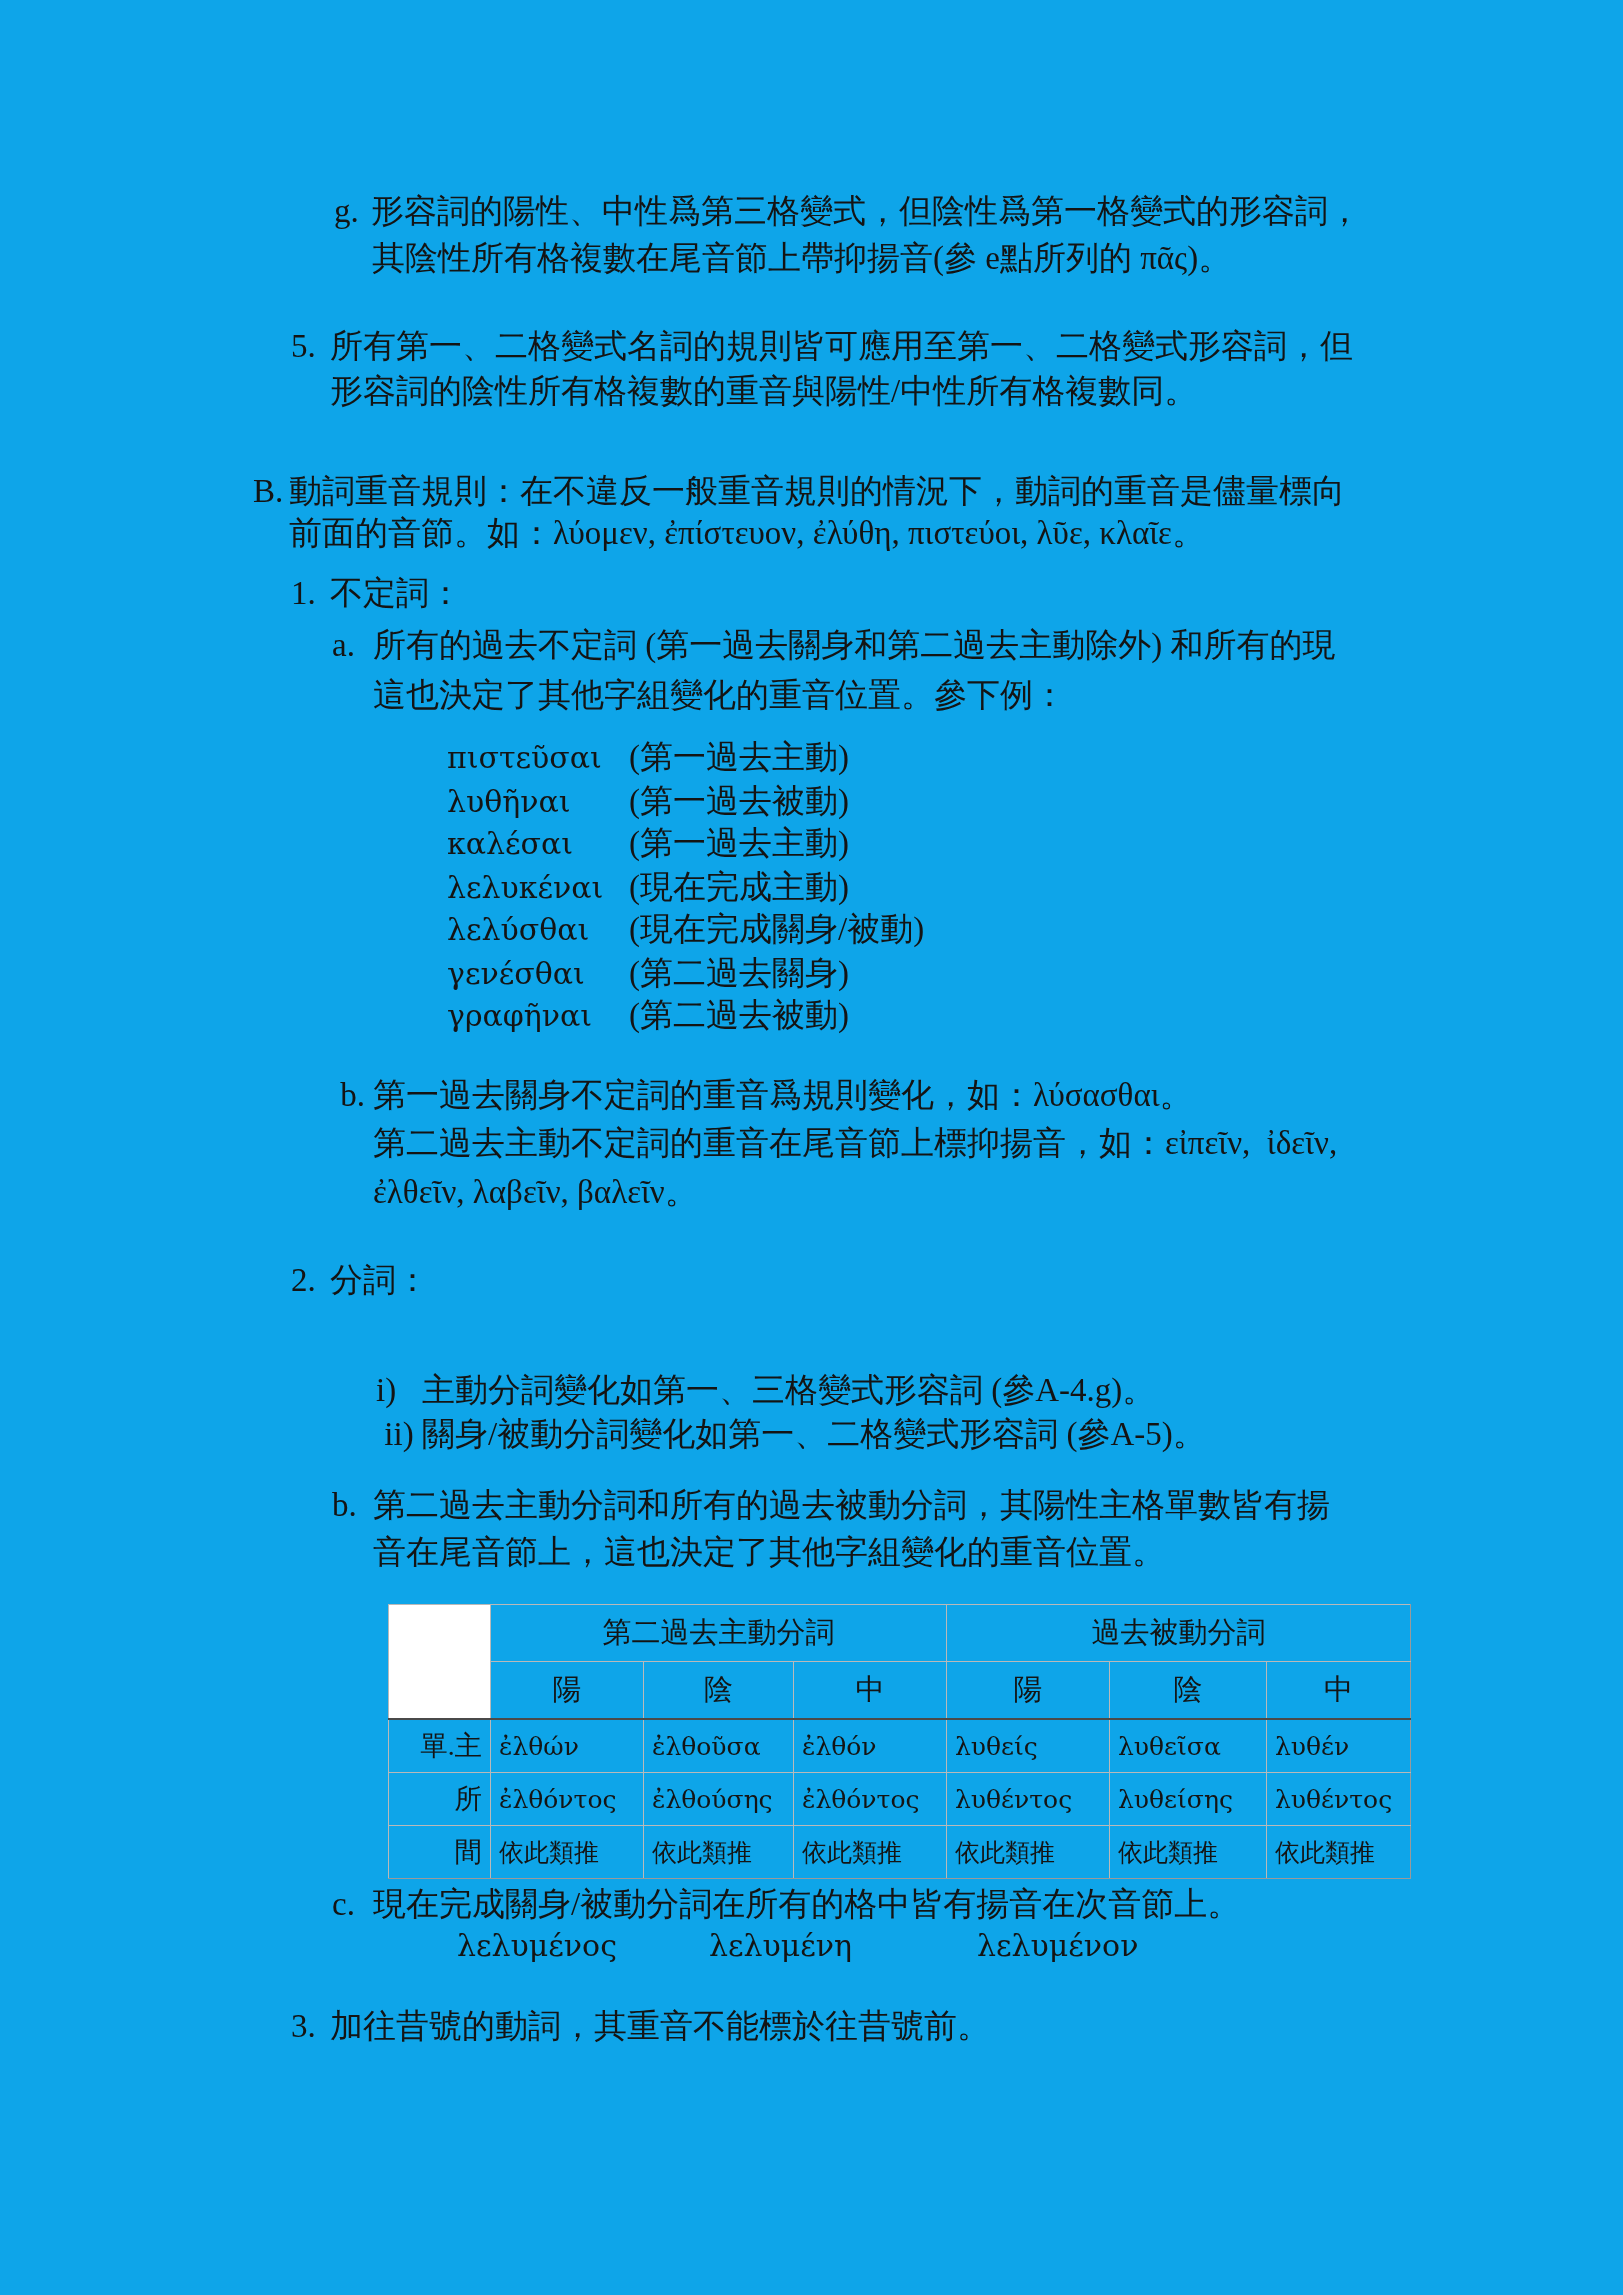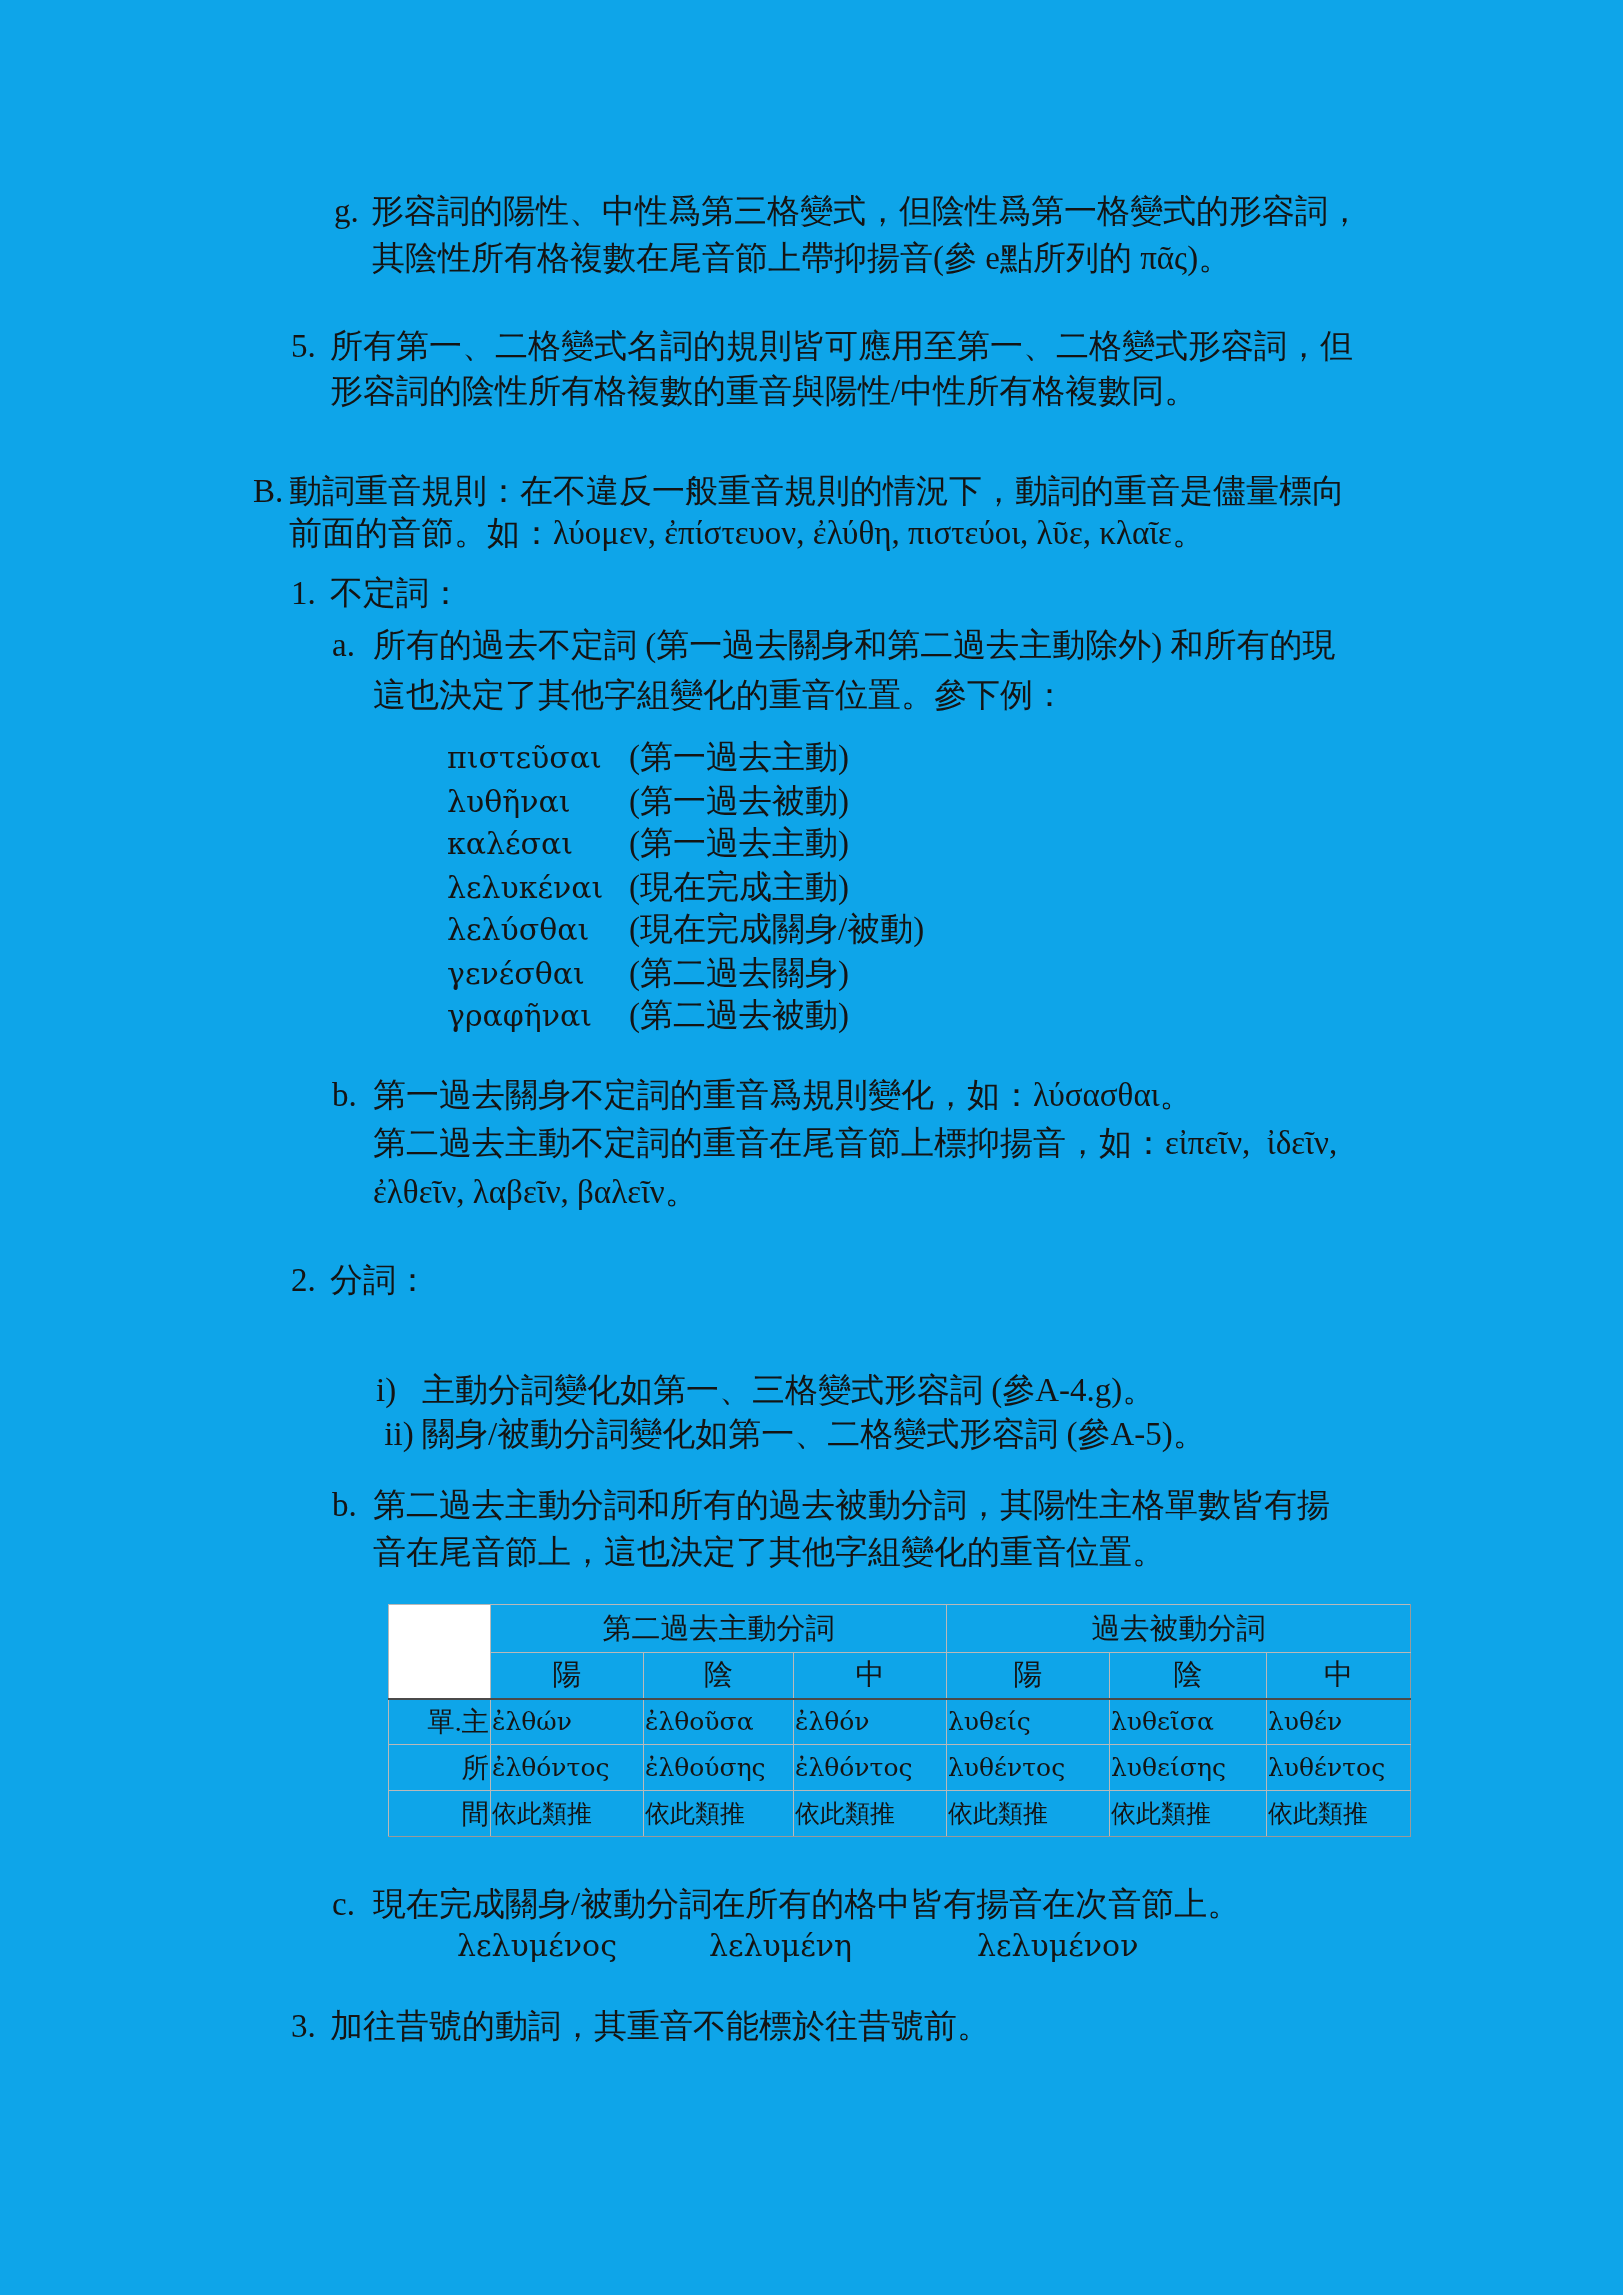--- a/index.html
+++ b/index.html
@@ -40,21 +40,21 @@
   table.part {
     position:absolute;
     left:388px; top:1604px;
     border-collapse:collapse;
     table-layout:fixed;
   }
   table.part td, table.part th {
     border:0.7px solid #b9b9b9;
     vertical-align:middle;
     font-weight:normal;
-    padding:1px;
+    padding:8px;
     overflow:hidden;
   }
   .corner        { border-top:3.9px double #8c8c8c; border-left:1.3px solid #9a9a9a; border-right:1.3px solid #8c8c8c; background:#fff; }
   .ghead         { border-top:3.9px double #8c8c8c; border-bottom:2.6px double #858585; text-align:center; font-size:29px; }
   .shead         { border-bottom:2.6px solid #4a4a4a; text-align:center; font-size:29px; border-left:0.7px solid #cccccc; border-right:0.7px solid #cccccc; }
   .rlabel        { text-align:right; padding-right:7.9px; font-size:27.5px; border-left:1.3px solid #9a9a9a; border-right:1.3px solid #8c8c8c; }
   .gcell         { text-align:left; padding-left:6.6px; font-size:25px; font-family:"DejaVu Serif","Liberation Serif",serif; border-top:0.7px solid #9d9d9d; border-bottom:0.7px solid #9d9d9d; }
   .acell         { text-align:left; padding-left:6.6px; font-size:25px; border-bottom:1.3px solid #9a9a9a; }
   .gdiv          { border-left:1.3px solid #8c8c8c !important; }
   .redge         { border-right:1.3px solid #9a9a9a !important; }
@@ -87,21 +87,21 @@
   <div class="line" style="left:373px; top:676px;">這也決定了其他字組變化的重音位置。參下例：</div>
 
   <div class="inf-row" style="left:447px; top:738px;"><span class="greek-word">πιστεῦσαι</span><span>(第一過去主動)</span></div>
   <div class="inf-row" style="left:447px; top:782px;"><span class="greek-word">λυθῆναι</span><span>(第一過去被動)</span></div>
   <div class="inf-row" style="left:447px; top:824px;"><span class="greek-word">καλέσαι</span><span>(第一過去主動)</span></div>
   <div class="inf-row" style="left:447px; top:868px;"><span class="greek-word">λελυκέναι</span><span>(現在完成主動)</span></div>
   <div class="inf-row" style="left:447px; top:910px;"><span class="greek-word">λελύσθαι</span><span>(現在完成關身/被動)</span></div>
   <div class="inf-row" style="left:447px; top:954px;"><span class="greek-word">γενέσθαι</span><span>(第二過去關身)</span></div>
   <div class="inf-row" style="left:447px; top:996px;"><span class="greek-word">γραφῆναι</span><span>(第二過去被動)</span></div>
 
-  <div class="line" style="left:332px; top:1076px;"><span class="lbl w62">b.</span><span>第一過去關身不定詞的重音爲規則變化，如：λύσασθαι。</span></div>
+  <div class="line" style="left:332px; top:1076px;text-align:center;"><span class="lbl w62">b.</span><span>第一過去關身不定詞的重音爲規則變化，如：λύσασθαι。</span></div>
   <div class="line" style="left:373px; top:1124px;">第二過去主動不定詞的重音在尾音節上標抑揚音，如：εἰπεῖν,  ἰδεῖν,</div>
   <div class="line" style="left:373px; top:1173px;">ἐλθεῖν, λαβεῖν, βαλεῖν。</div>
 
   <div class="line" style="left:291px; top:1261px;"><span class="lbl w60">2.</span><span>分詞：</span></div>
 
   <div class="line" style="left:376px; top:1371px;"><span class="lbl w70">i)</span><span>主動分詞變化如第一、三格變式形容詞 (參A-4.g)。</span></div>
   <div class="line" style="left:376px; top:1415px;text-align:center;"><span class="lbl w70">ii)</span><span>關身/被動分詞變化如第一、二格變式形容詞 (參A-5)。</span></div>
 
   <div class="line" style="left:332px; top:1486px;"><span class="lbl w62">b.</span><span>第二過去主動分詞和所有的過去被動分詞，其陽性主格單數皆有揚</span></div>
   <div class="line" style="left:373px; top:1533px;">音在尾音節上，這也決定了其他字組變化的重音位置。</div>

